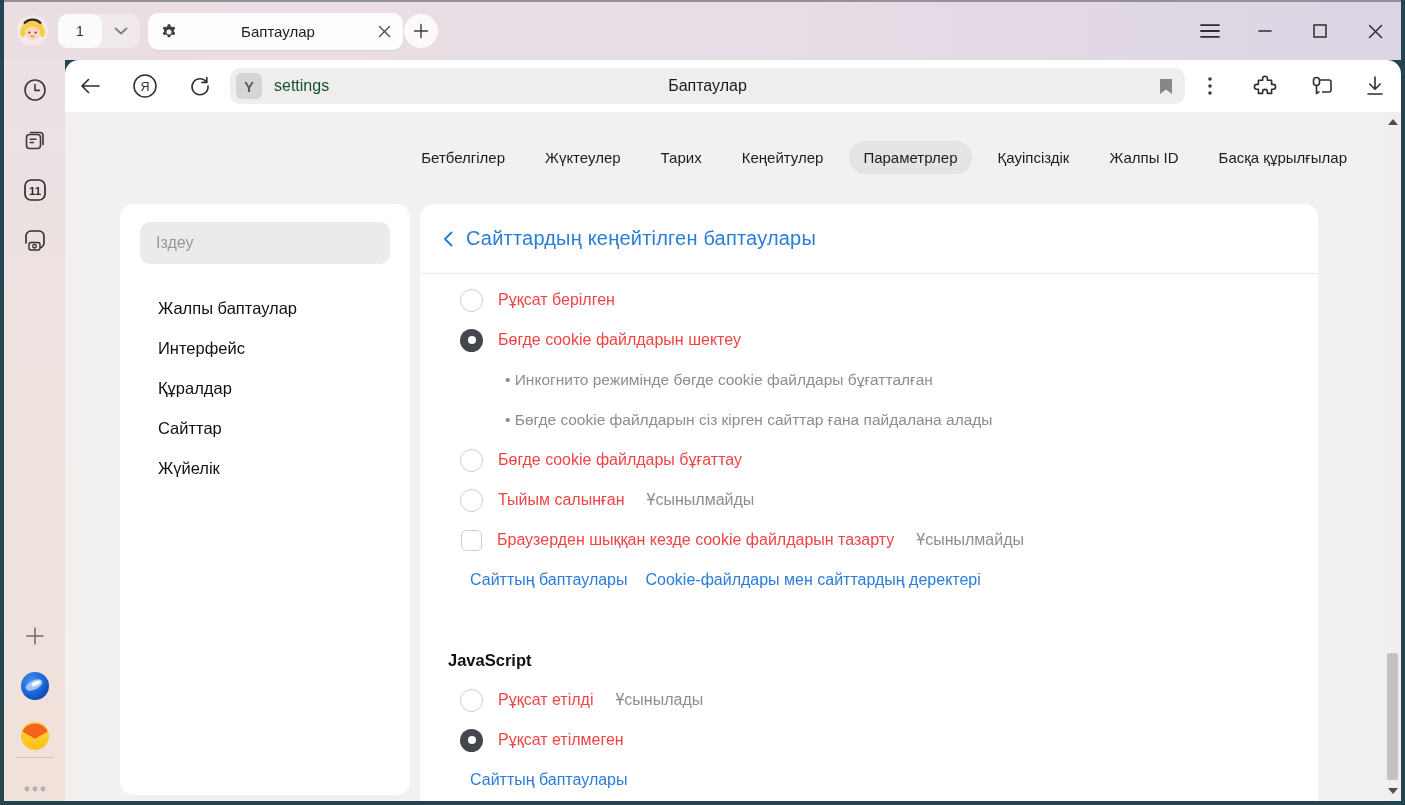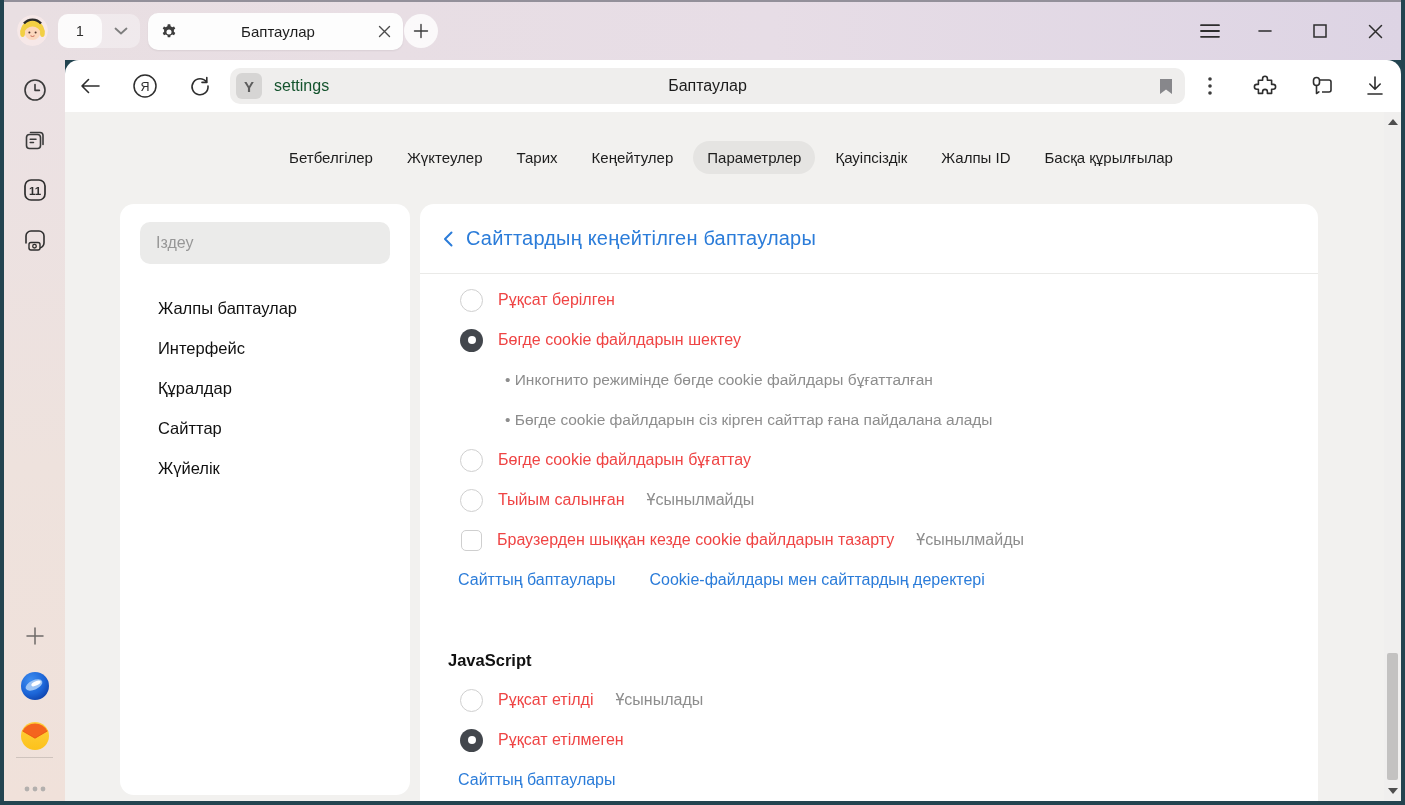--- a/index.html
+++ b/index.html
@@ -68,21 +68,21 @@
     display:flex; align-items:center; padding:0 12px 0 6px;
   }
   .favicon{ width:26px; height:26px; border-radius:6px; background:#d6d5d4; display:flex; align-items:center; justify-content:center; font-weight:bold; font-size:15px; color:#5c5c5c; }
   .urltext{ margin-left:12px; font-size:16px; color:#14532d; }
   .urlcenter{ position:absolute; left:0; right:0; text-align:center; font-size:16px; color:#1b1b1b; pointer-events:none; }
   .urlbookmark{ margin-left:auto; display:flex; align-items:center; }
 
   
   .content{ flex:1; background:#f2f1ef; position:relative; overflow:hidden; }
   .navrow{
-    margin-top:28px; height:34px; display:flex; justify-content:center; align-items:center; gap:6px;
+    margin-top:28px; height:34px; display:flex; justify-content:flex-end; align-items:center; gap:12px;
     padding-right:40px;
     margin-left:36px;
   }
   .navtab{ font-size:15px; color:#1d1d1d; padding:8px 14px; border-radius:17px; white-space:nowrap; }
   .navtab.active{ background:#e5e4e2; }
 
   .panels{ display:flex; align-items:flex-start; margin:30px 55px 0 55px; gap:10px; }
   .leftpanel{
     width:290px; flex:0 0 290px; height:591px;
     background:#ffffff; border-radius:14px; padding:18px 20px;
@@ -107,21 +107,21 @@
   .pagehead .htitle{ margin-left:13px; font-size:20px; color:#2b7cd9; letter-spacing:.2px; }
   .rows{ padding-top:6px; }
   .optrow{ height:40px; display:flex; align-items:center; padding-left:40px; }
   .radio{ width:23px; height:23px; border-radius:50%; border:1.5px solid #cfcfcf; background:#fff; flex:0 0 23px; }
   .radio.sel{ border:none; background:#43474d; position:relative; }
   .radio.sel::after{ content:""; position:absolute; left:50%; top:50%; width:8px; height:8px; margin:-4px 0 0 -4px; border-radius:50%; background:#fff; }
   .checkbox{ width:21px; height:21px; border-radius:5px; border:1.5px solid #cfcfcf; background:#fff; flex:0 0 21px; margin-left:1px; }
   .optlabel{ margin-left:15px; font-size:16px; color:#ef4444; }
   .optnote{ margin-left:22px; font-size:16px; color:#8d8d8d; }
   .detailrow{ height:40px; display:flex; align-items:center; padding-left:85px; font-size:15.5px; color:#8d8d8d; }
-  .linksrow{ height:40px; display:flex; align-items:center; padding-left:38px; gap:34px; }
+  .linksrow{ height:40px; display:flex; align-items:center; padding-left:50px; gap:18px; }
   .bluelink{ font-size:16px; color:#2b7cd9; }
   .sechead{ height:40px; margin-top:40px; display:flex; align-items:center; padding-left:28px; font-size:16.5px; font-weight:bold; color:#111; }
 
   
   .scrollbar{ position:absolute; right:0; top:0; bottom:0; width:17px; background:#f0efee; }
   .scr-arrow{ position:absolute; left:0; width:17px; height:16px; display:flex; align-items:center; justify-content:center; }
   .scr-arrow.up{ top:2px; } .scr-arrow.down{ bottom:2px; }
   .tri-up{ width:0; height:0; border-left:5px solid transparent; border-right:5px solid transparent; border-bottom:6px solid #4e4e4e; }
   .tri-down{ width:0; height:0; border-left:5px solid transparent; border-right:5px solid transparent; border-top:6px solid #4e4e4e; }
   .scr-thumb{ position:absolute; left:3px; width:11px; top:541px; height:127px; background:#c3c2c1; border-radius:2px; }
@@ -371,21 +371,21 @@
                 <span class="optlabel">Рұқсат берілген</span>
               </div>
               <div class="optrow">
                 <span class="radio sel"></span>
                 <span class="optlabel">Бөгде cookie файлдарын шектеу</span>
               </div>
               <div class="detailrow">• Инкогнито режимінде бөгде cookie файлдары бұғатталған</div>
               <div class="detailrow">• Бөгде cookie файлдарын сіз кірген сайттар ғана пайдалана алады</div>
               <div class="optrow">
                 <span class="radio"></span>
-                <span class="optlabel">Бөгде cookie файлдарын бұғаттау</span>
+                <span class="optlabel">Бөгде cookie файлдары бұғаттау</span>
               </div>
               <div class="optrow">
                 <span class="radio"></span>
                 <span class="optlabel">Тыйым салынған</span>
                 <span class="optnote">Ұсынылмайды</span>
               </div>
               <div class="optrow">
                 <span class="checkbox"></span>
                 <span class="optlabel">Браузерден шыққан кезде cookie файлдарын тазарту</span>
                 <span class="optnote">Ұсынылмайды</span>

